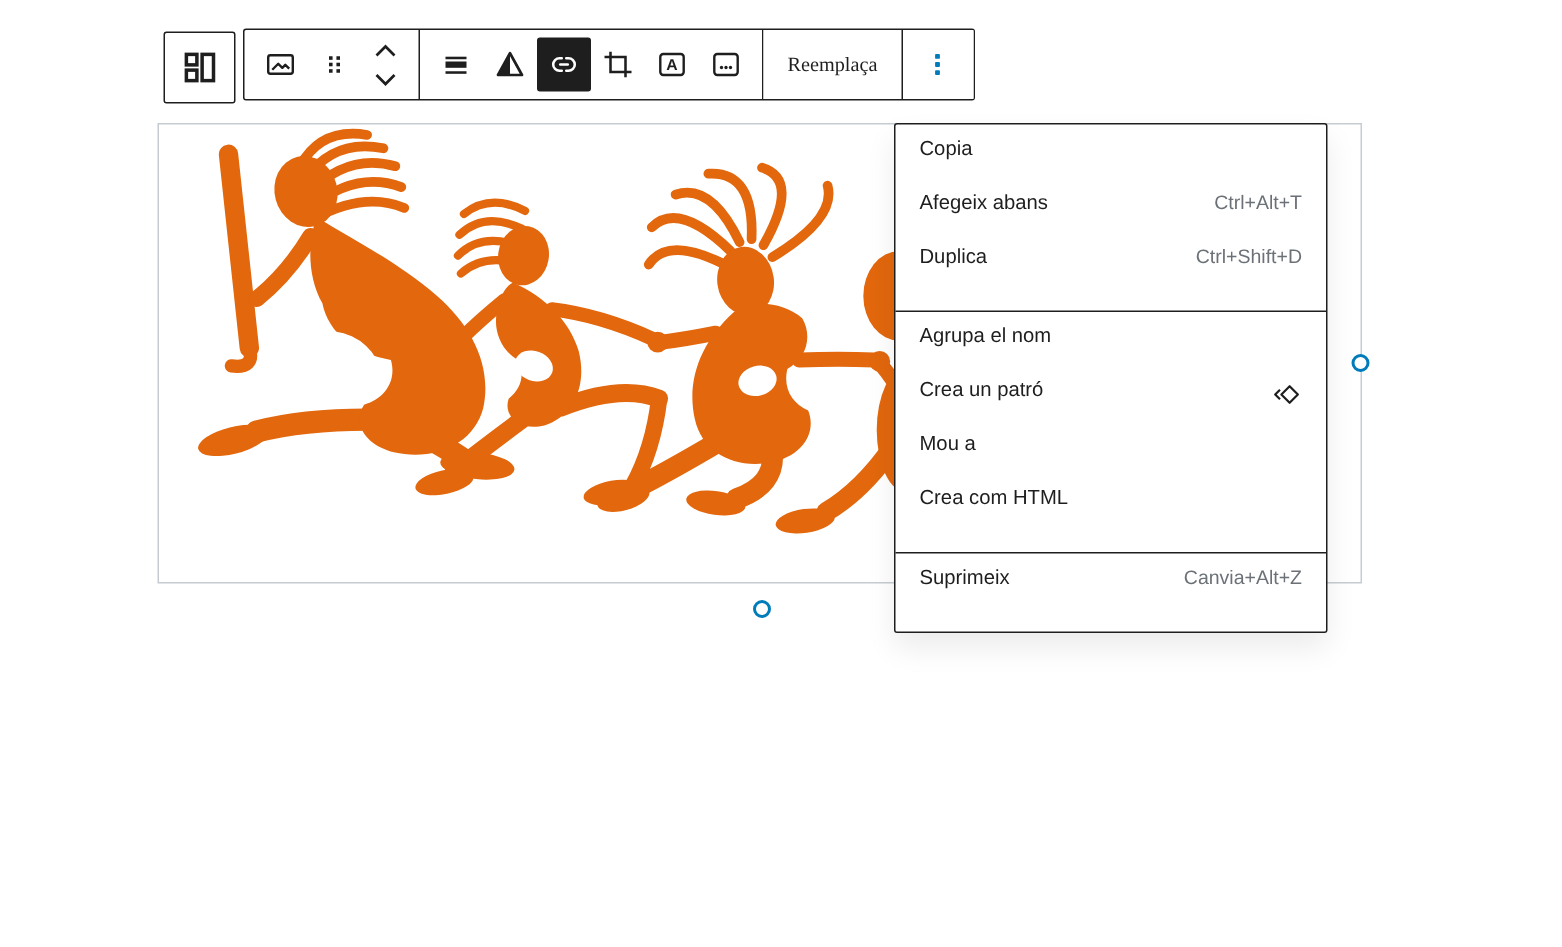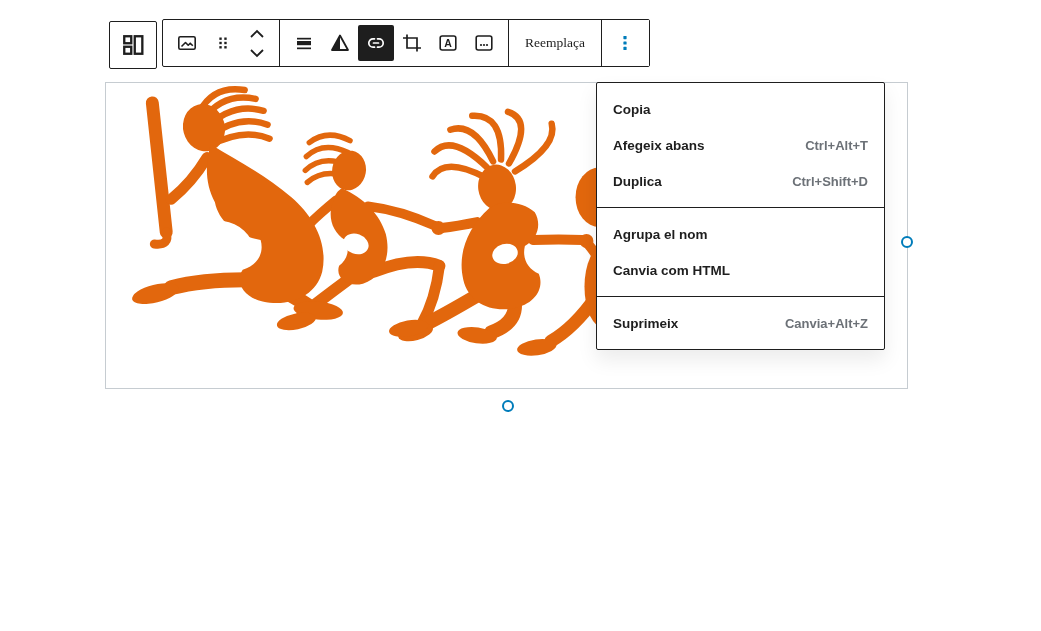--- a/index.html
+++ b/index.html
@@ -33,22 +33,22 @@
                  background:#fff;border:2.5px solid #007cba;box-sizing:border-box;}
   #handle-right{left:901px;top:236px;}
   #handle-bottom{left:502px;top:400px;}
 
   
   #options-menu{position:absolute;left:596px;top:82px;width:289px;background:#fff;
                 border:1px solid #1e1e1e;border-radius:2px;box-sizing:border-box;
                 box-shadow:0 10px 20px rgba(0,0,0,.08);}
   .menu-group{padding:8px 0;border-bottom:1px solid #1e1e1e;}
   .menu-group:last-child{border-bottom:none;}
-  .menu-item{height:36px;display:flex;align-items:center;justify-content:space-between;
-             padding:0 16px;font-size:13.5px;color:#1e1e1e;cursor:pointer;font-weight:bold;}
+  .menu-item{height:36px;display:flex;justify-content:space-between;
+             padding:0 16px;font-size:13.5px;color:#1e1e1e;cursor:pointer;}
   .menu-item .shortcut{color:#6c7177;font-size:13px;}
   .menu-item svg{display:block;}
 </style>
 </head>
 <body>
 
 <div id="screen">
 
   <div id="image-block" title="Row of orange petroglyph-style dancing figures holding hands, leader carrying a staff">
     <svg viewBox="0 0 803 307" width="801" height="305">
@@ -269,21 +269,33 @@
         <span class="shortcut">Ctrl+Shift+D</span>
       </div>
     </div>
 
 
     <div class="menu-group">
       <div class="menu-item">
         <span>Agrupa el nom</span>
       </div>
       <div class="menu-item">
-        <span>Canvia com HTML</span>
+        <span>Crea un patró</span>
+        <svg width="22" height="22" viewBox="0 0 24 24">
+          <g fill="none" stroke="#1e1e1e" stroke-width="1.6" stroke-linejoin="round">
+            <path d="M15,6 L21,12 L15,18 L9,12 Z"></path>
+            <path d="M8,8.5 L4.5,12 L8,15.5"></path>
+          </g>
+        </svg>
+      </div>
+      <div class="menu-item">
+        <span>Mou a</span>
+      </div>
+      <div class="menu-item">
+        <span>Crea com HTML</span>
       </div>
     </div>
 
     <div class="menu-group">
       <div class="menu-item">
         <span>Suprimeix</span>
         <span class="shortcut">Canvia+Alt+Z</span>
       </div>
     </div>
 

